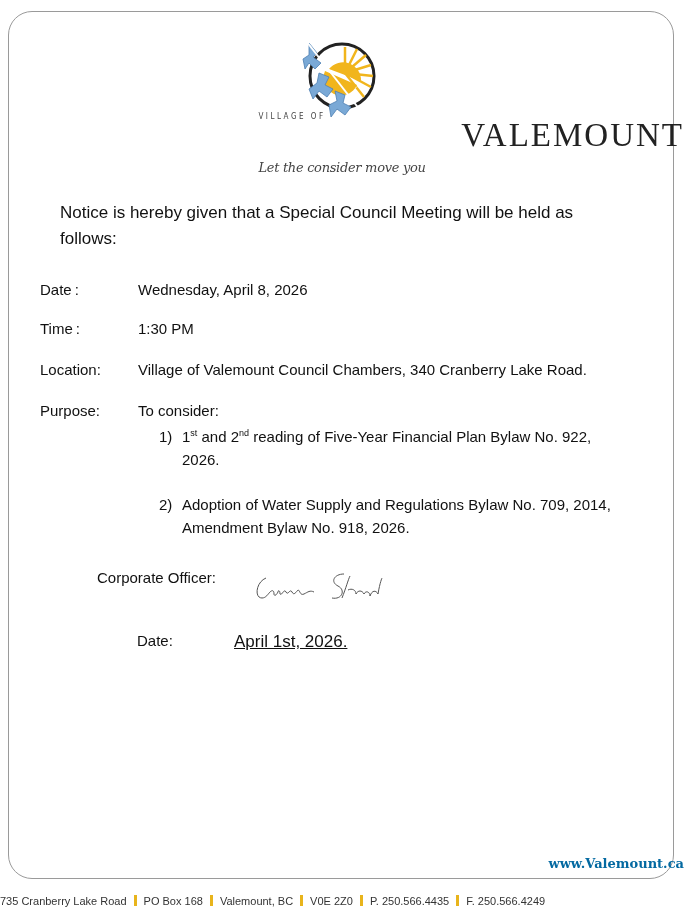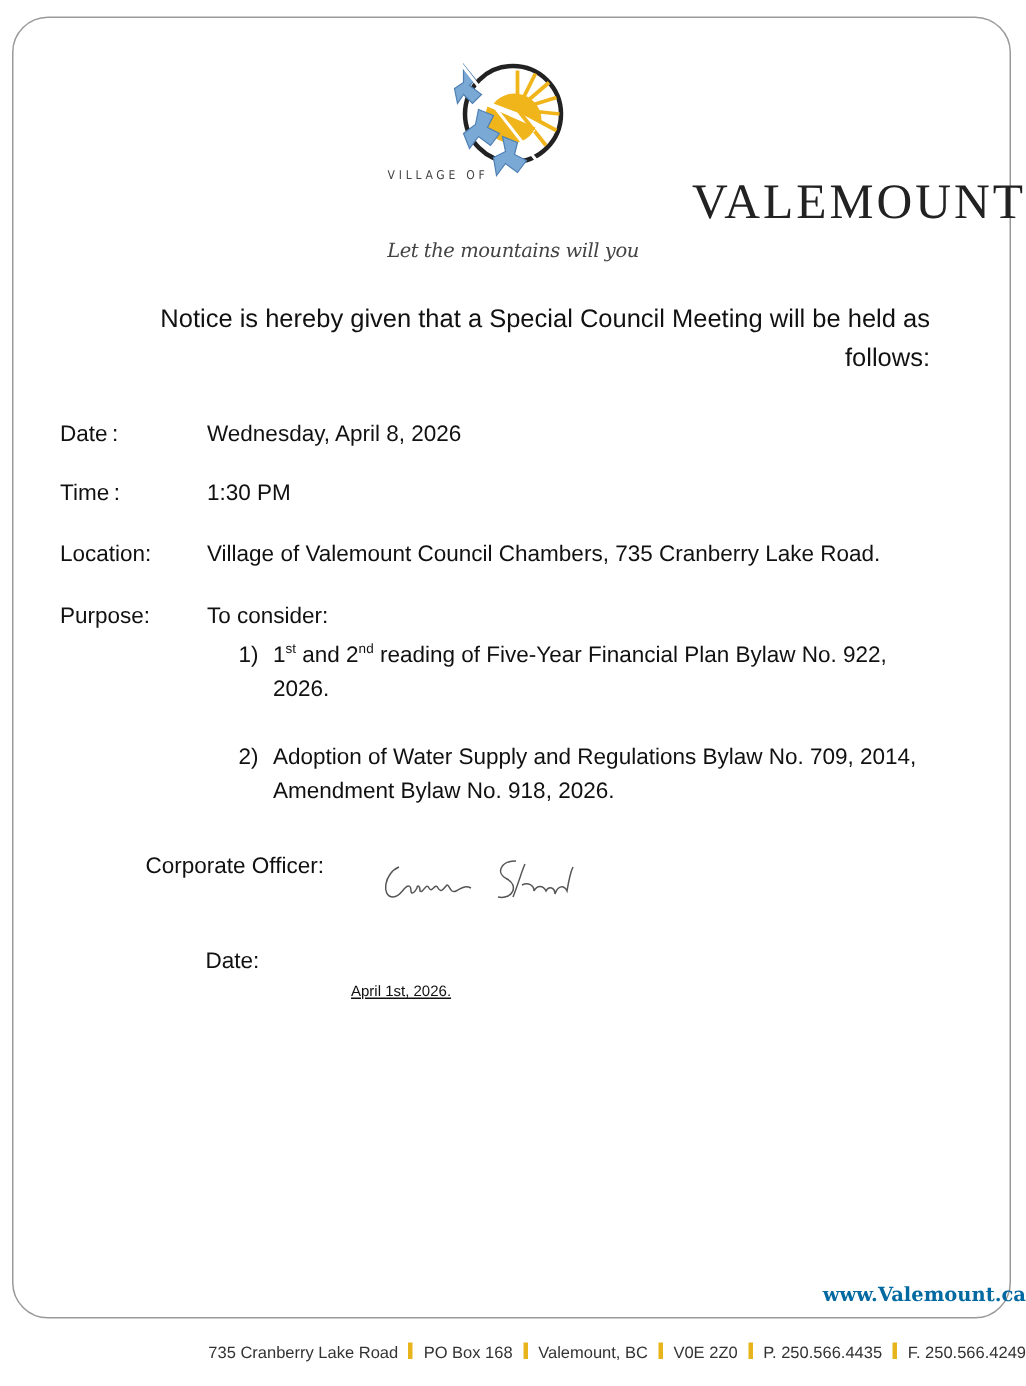--- a/index.html
+++ b/index.html
@@ -7,36 +7,36 @@
          font-family:"Liberation Sans", "DejaVu Sans", sans-serif; color:#111; }
   .frame { position:absolute; left:8px; top:11px; width:666px; height:868px;
            border:1.5px solid #9a9a9a; border-radius:24px; box-sizing:border-box; }
   .logo { position:absolute; left:295px; top:33px; width:90px; height:90px; }
   .village-of { position:absolute; left:0; width:584px; top:112px; text-align:center;
                 font-family:"DejaVu Sans Condensed","DejaVu Sans", sans-serif; font-size:8px; letter-spacing:2.5px; color:#444; }
   .brand { position:absolute; left:0; width:684px; top:117px; text-align:right;
            font-family:"Liberation Serif","DejaVu Serif", serif; font-size:33px; letter-spacing:2px; color:#222; }
   .tagline { position:absolute; left:0; width:684px; top:160px; text-align:center;
              font-family:"DejaVu Serif", serif; font-style:italic; font-size:13px; color:#444; letter-spacing:-0.3px; }
-  .intro { position:absolute; left:60px; width:560px; top:200px; text-align:right;
+  .intro { position:absolute; left:60px; width:560px; top:200px; text-align:left;
            font-size:17px; line-height:26px; color:#111; }
   .row { position:absolute; left:40px; font-size:15px; color:#111; }
   .row .lbl { position:absolute; left:0; white-space:nowrap; }
   .row .val { position:absolute; left:98px; white-space:nowrap; }
   .item { position:absolute; left:159px; font-size:15px; line-height:23px; color:#111; }
   .item .num { position:absolute; left:0; }
   .item .txt { position:absolute; left:23px; width:440px; }
   sup { font-size:9px; vertical-align:6px; line-height:0; }
   .officer { position:absolute; left:97px; top:569px; font-size:15px; }
   .sig { position:absolute; left:252px; top:568px; width:140px; height:40px; }
   .date2-lbl { position:absolute; left:97px; top:632px; font-size:15px;margin-left:40px; }
-  .date2-val { position:absolute; left:234px; top:632px; font-size:10px; text-decoration:underline;margin-top:24px; }
+  .date2-val { position:absolute; left:234px; top:632px; font-size:17px; text-decoration:underline; }
   .website { position:absolute; left:0; width:684px; top:856px; text-align:right;
              font-family:"DejaVu Serif", serif; font-weight:bold; font-size:13px; color:#0369a1; }
-  .footer { position:absolute; left:0; width:684px; top:895px; text-align:right;
+  .footer { position:absolute; left:0; width:684px; top:895px; text-align:left;
             font-size:11px; color:#333; white-space:nowrap; }
   .footer .sep { display:inline-block; width:3px; height:11px; background:#e8b41c; margin:0 7px; vertical-align:-1px; }
 </style>
 </head>
 <body>
 
 <div class="frame"></div>
 
 <svg class="logo" viewBox="0 0 90 90">
   <circle cx="47" cy="43" r="32" fill="none" stroke="#222" stroke-width="3"></circle>
@@ -55,35 +55,35 @@
   <g fill="#7aa9d6" stroke="#4d7fb2" stroke-width="0.8">
     <path d="M14 10 L22 20 L18 24 L26 30 L20 36 L14 30 L10 36 L8 26 L14 22 Z"></path>
     <path d="M24 40 L34 44 L30 52 L38 56 L32 64 L24 58 L18 66 L14 56 L22 50 Z"></path>
     <path d="M40 58 L50 62 L48 70 L56 74 L50 82 L42 76 L36 84 L34 72 L42 68 Z"></path>
   </g>
   <line x1="8" y1="4" x2="72" y2="86" stroke="#ffffff" stroke-width="2"></line>
 </svg>
 
 <div class="village-of">VILLAGE OF</div>
 <div class="brand">VALEMOUNT</div>
-<div class="tagline">Let the mountains will you</div>
+<div class="tagline">Let the consider move you</div>
 
 <div class="intro">Notice is hereby given that a Special Council Meeting will be held as follows:</div>
 
 <div class="row" style="top:281px;">
   <span class="lbl">Date :</span>
   <span class="val">Wednesday, April 8, 2026</span>
 </div>
 <div class="row" style="top:320px;">
   <span class="lbl">Time :</span>
   <span class="val">1:30 PM</span>
 </div>
 <div class="row" style="top:361px;">
   <span class="lbl">Location:</span>
-  <span class="val">Village of Valemount Council Chambers, 735 Cranberry Lake Road.</span>
+  <span class="val">Village of Valemount Council Chambers, 340 Cranberry Lake Road.</span>
 </div>
 <div class="row" style="top:402px;">
   <span class="lbl">Purpose:</span>
   <span class="val">To consider:</span>
 </div>
 
 <div class="item" style="top:425px;">
   <span class="num">1)</span>
   <span class="txt"><span>1</span><sup>st</sup><span> and 2</span><sup>nd</sup><span> reading of Five-Year Financial Plan Bylaw No. 922, 2026.</span></span>
 </div>

